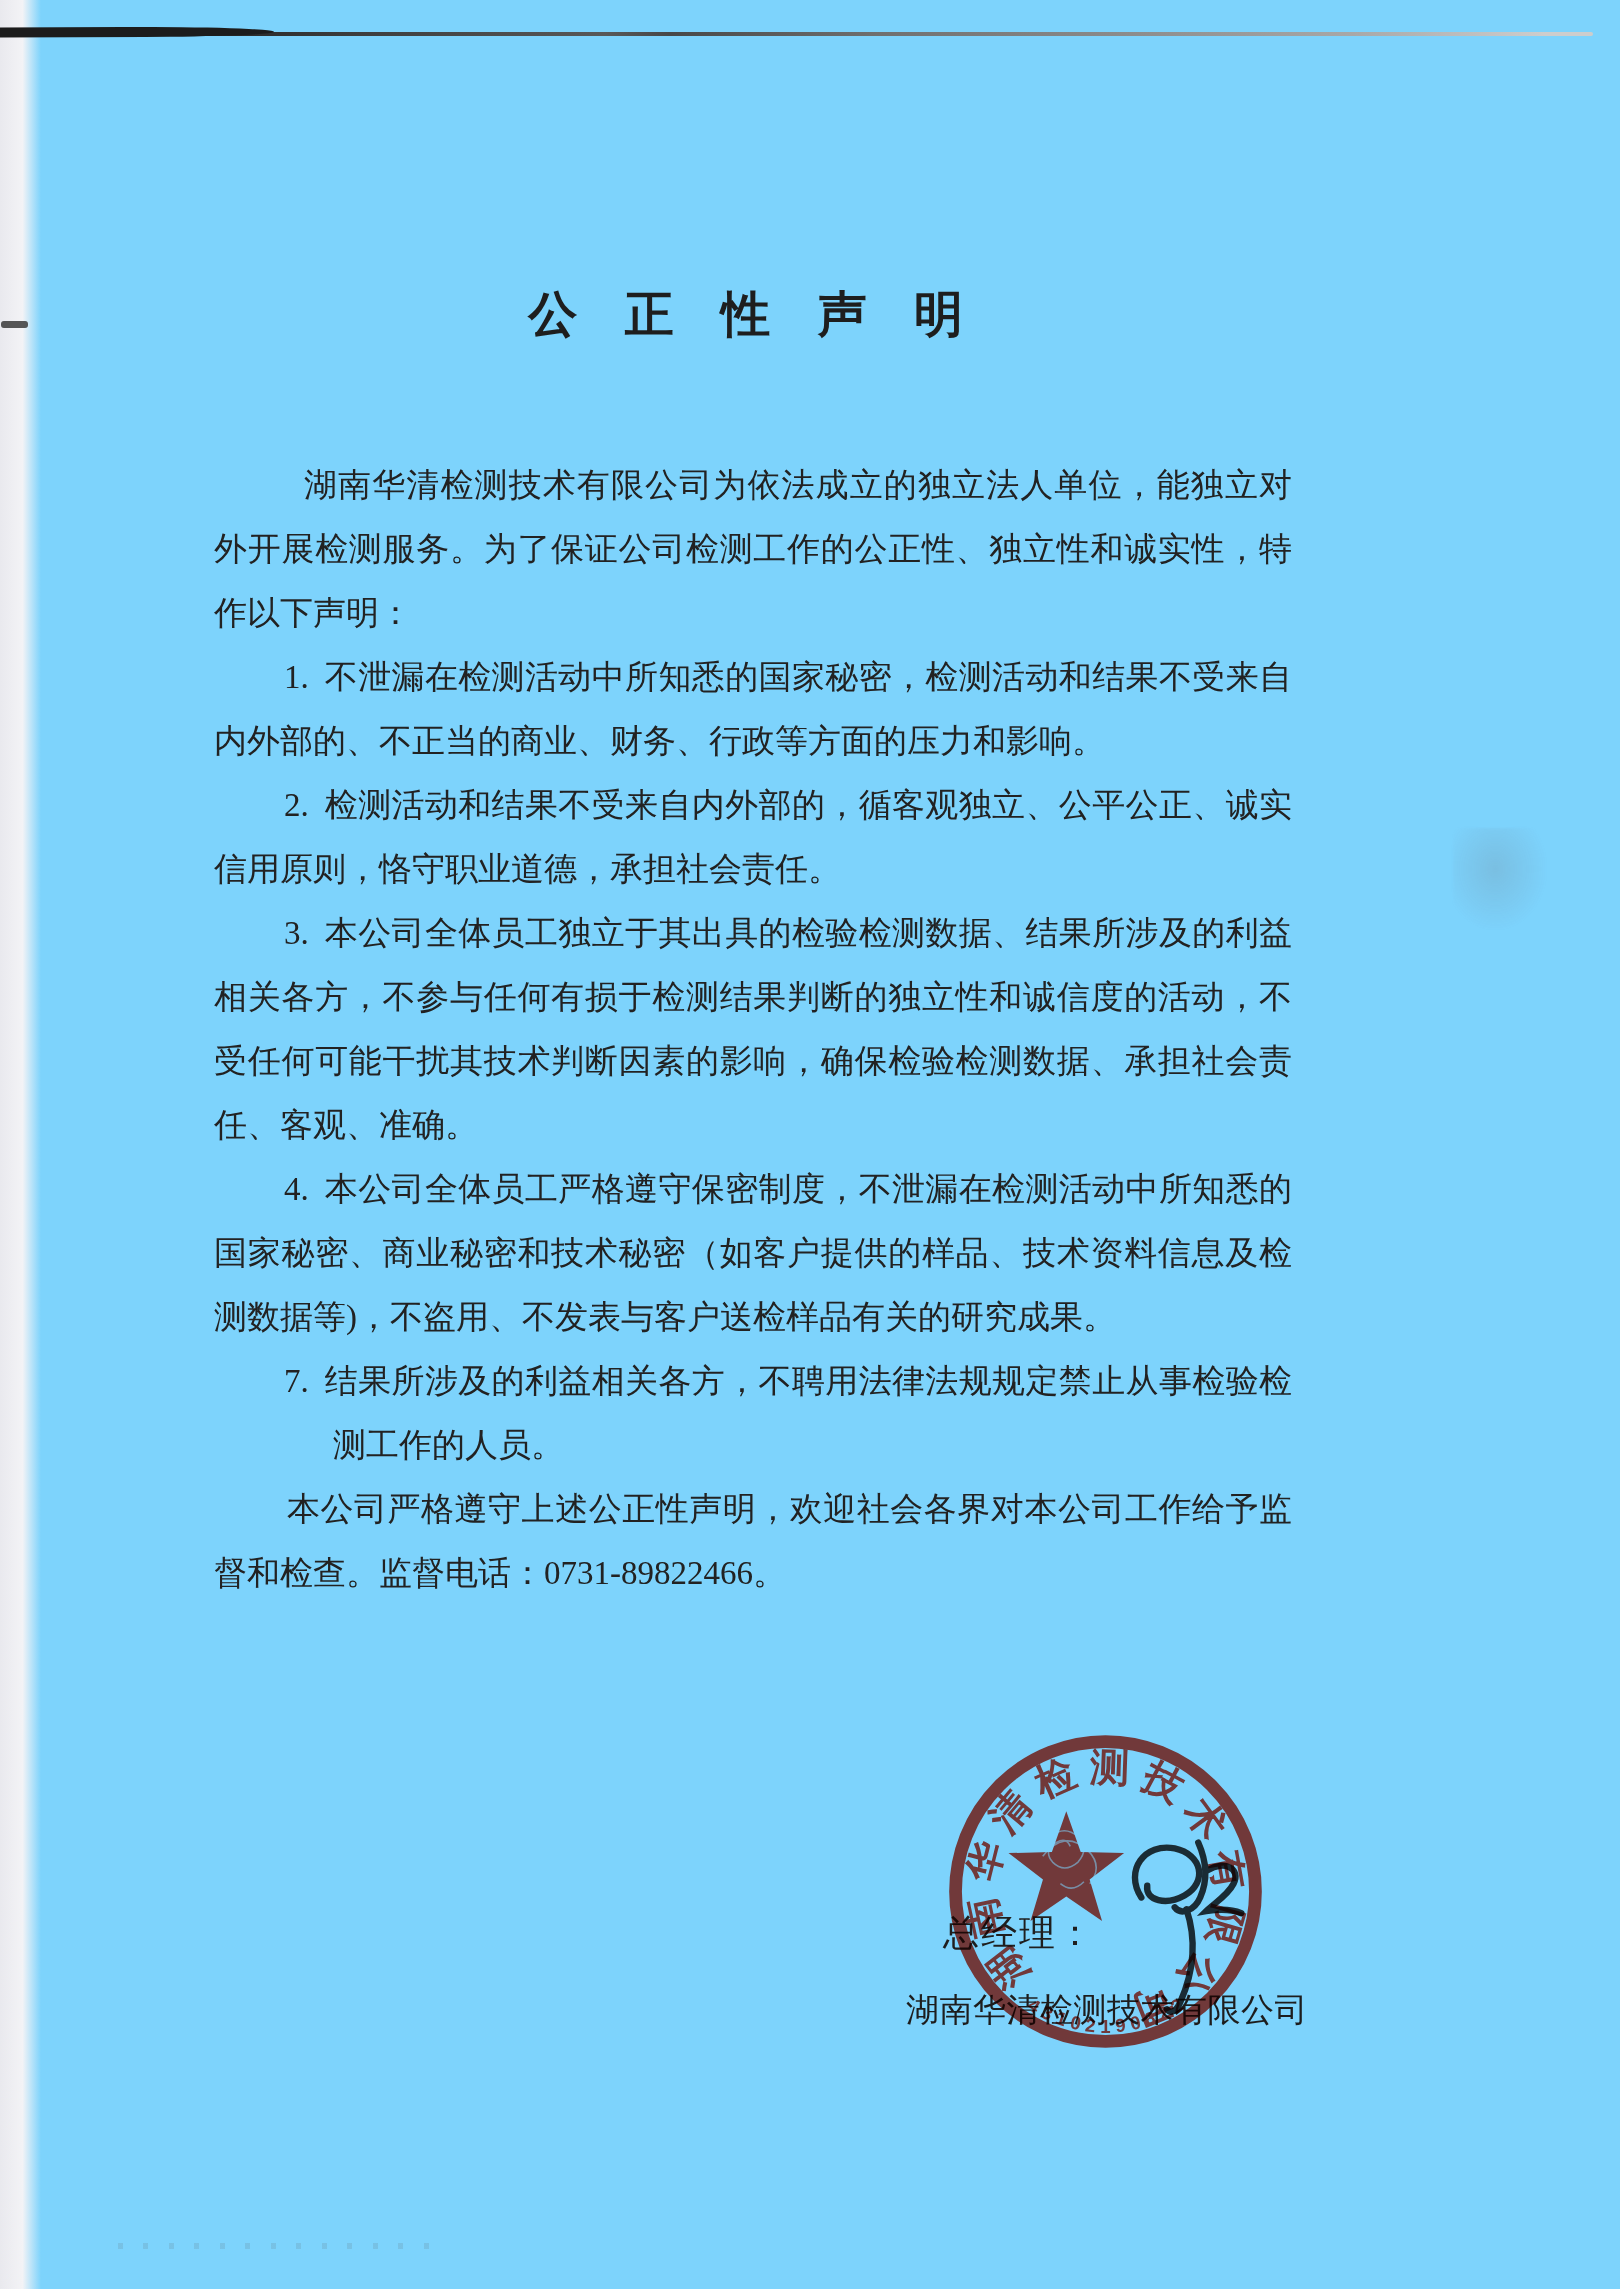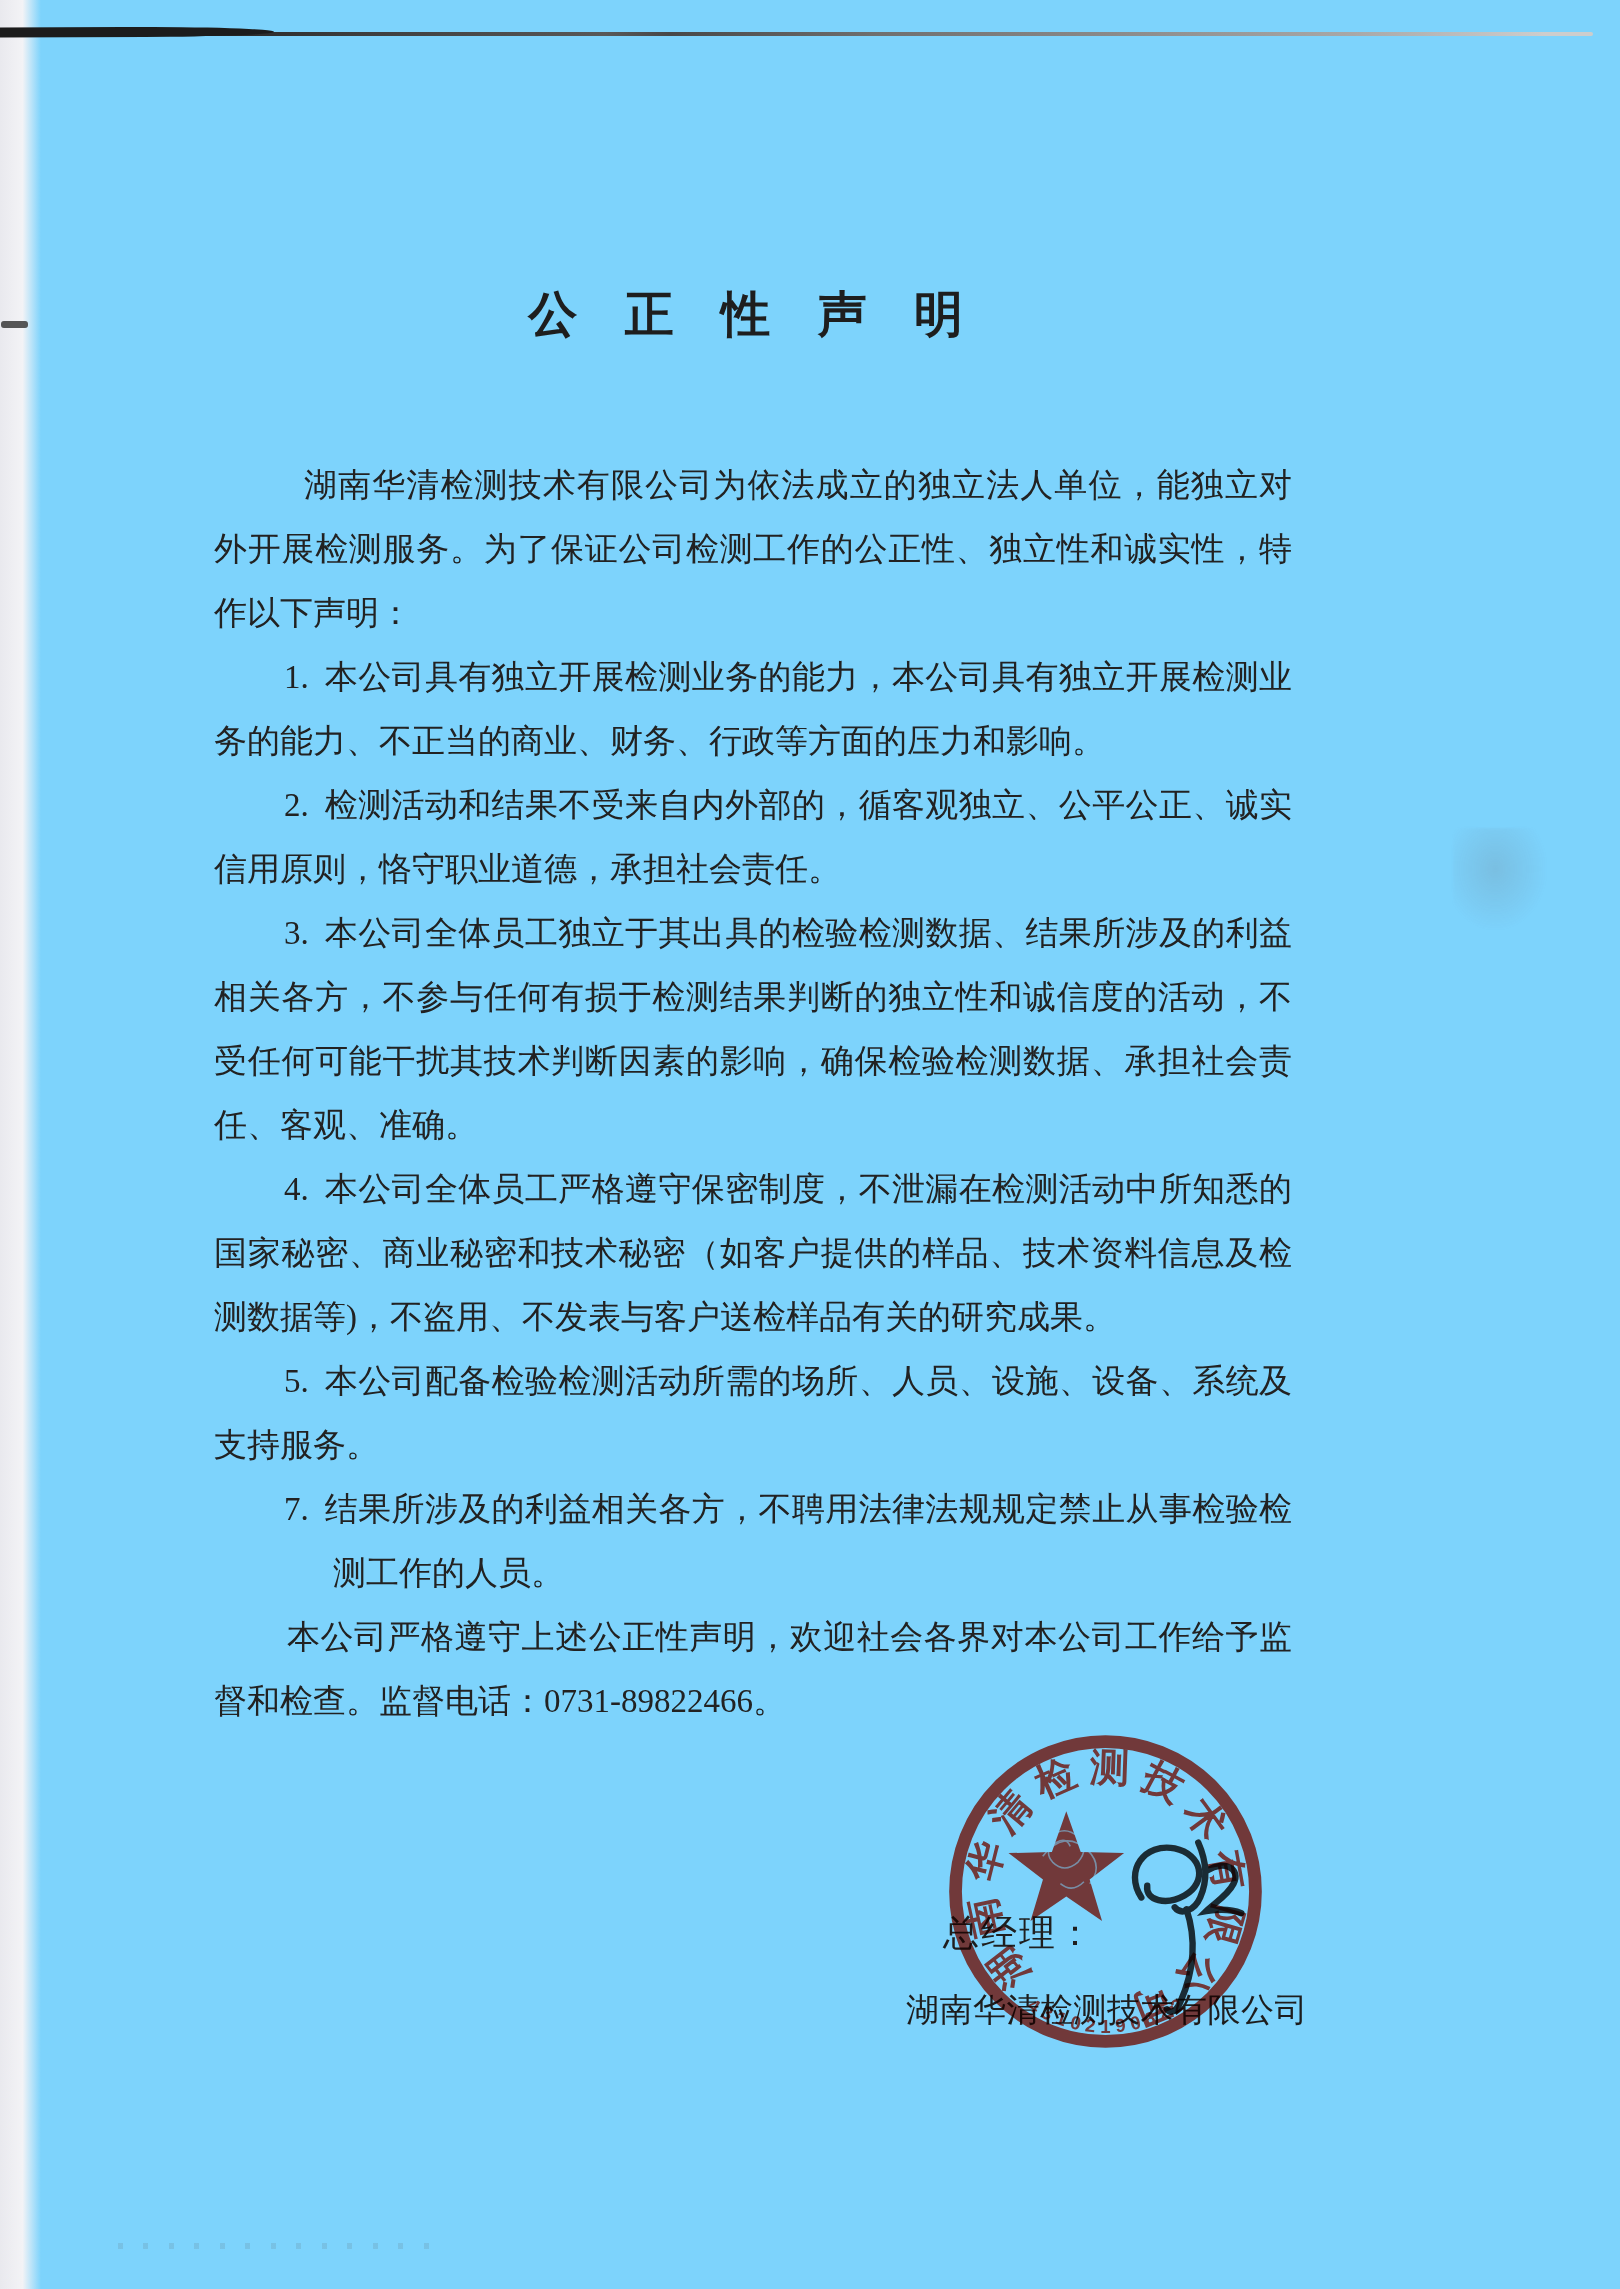--- a/index.html
+++ b/index.html
@@ -91,25 +91,24 @@
   <div class="top-scan-blob"></div>
   <div class="left-scan-dash"></div>
   <div class="right-smudge"></div>
   <div class="bottom-specks"></div>
 
   <h1 class="doc-title">公 正 性 声 明</h1>
 
   <div class="doc-text">
     <p class="para-intro">湖南华清检测技术有限公司为依法成立的独立法人单位，能独立对外开展检测服务。为了保证公司检测工作的公正性、独立性和诚实性，特作以下声明：</p>
     <div id="items-container">
-        <p class="item item--flush"><span class="item-num">1.</span><span class="item-text">本公司具有独立开展检测业务的能力，本公司具有独立开展检测业务的能力、不正当的商业、财务、行政等方面的压力和影响。</span></p>
+        <p class="item item--flush"><span class="item-num">1.</span><span class="item-text">不泄漏在检测活动中所知悉的国家秘密，检测活动和结果不受来自内外部的、不正当的商业、财务、行政等方面的压力和影响。</span></p>
         <p class="item item--flush"><span class="item-num">2.</span><span class="item-text">检测活动和结果不受来自内外部的，循客观独立、公平公正、诚实信用原则，恪守职业道德，承担社会责任。</span></p>
         <p class="item item--flush"><span class="item-num">3.</span><span class="item-text">本公司全体员工独立于其出具的检验检测数据、结果所涉及的利益相关各方，不参与任何有损于检测结果判断的独立性和诚信度的活动，不受任何可能干扰其技术判断因素的影响，确保检验检测数据、承担社会责任、客观、准确。</span></p>
         <p class="item item--flush"><span class="item-num">4.</span><span class="item-text">本公司全体员工严格遵守保密制度，不泄漏在检测活动中所知悉的国家秘密、商业秘密和技术秘密（如客户提供的样品、技术资料信息及检测数据等)，不盗用、不发表与客户送检样品有关的研究成果。</span></p>
-        <p class="item item--flush"><span class="item-num">5.</span><span class="item-text">本公司配备检验检测活动所需的场所、人员、设施、设备、系统及支持服务。</span></p>
         <p class="item item--hanging"><span class="item-num">7.</span><span class="item-text">结果所涉及的利益相关各方，不聘用法律法规规定禁止从事检验检测工作的人员。</span></p>
       </div>
     <p class="para-closing">本公司严格遵守上述公正性声明，欢迎社会各界对本公司工作给予监督和检查。监督电话：0731-89822466。</p>
   </div>
 
   <div class="gm-label">总经理：</div>
   <div class="company-line">湖南华清检测技术有限公司</div>
 
   <svg class="stamp-svg" viewBox="0 0 352 352">
     <circle cx="176" cy="176" r="153" fill="none" stroke="#e5352b" stroke-width="13"></circle>

